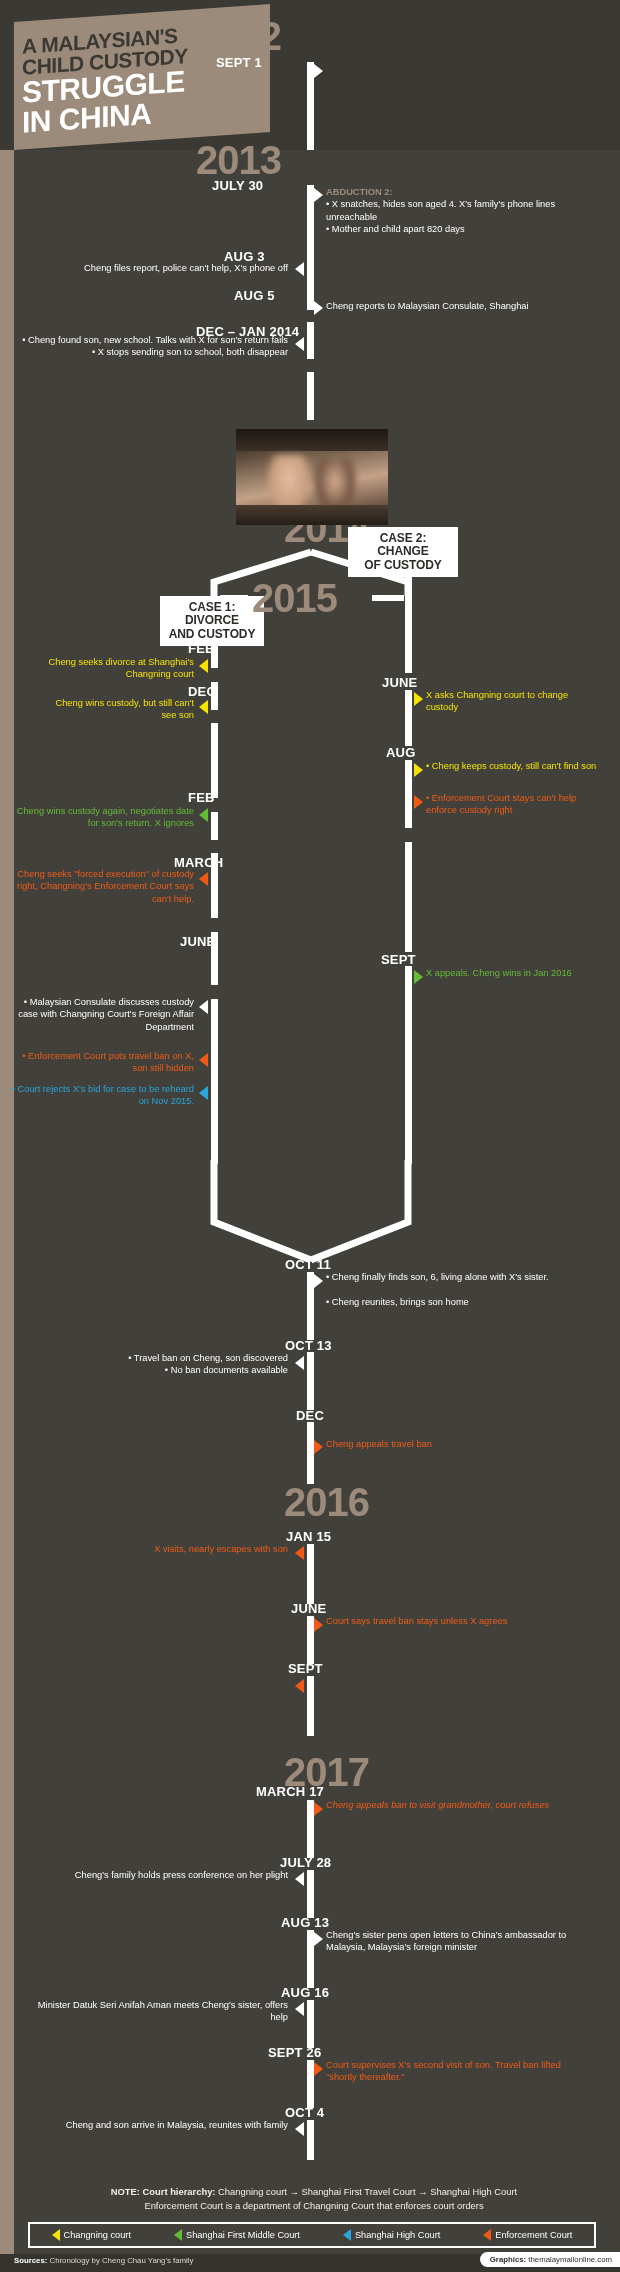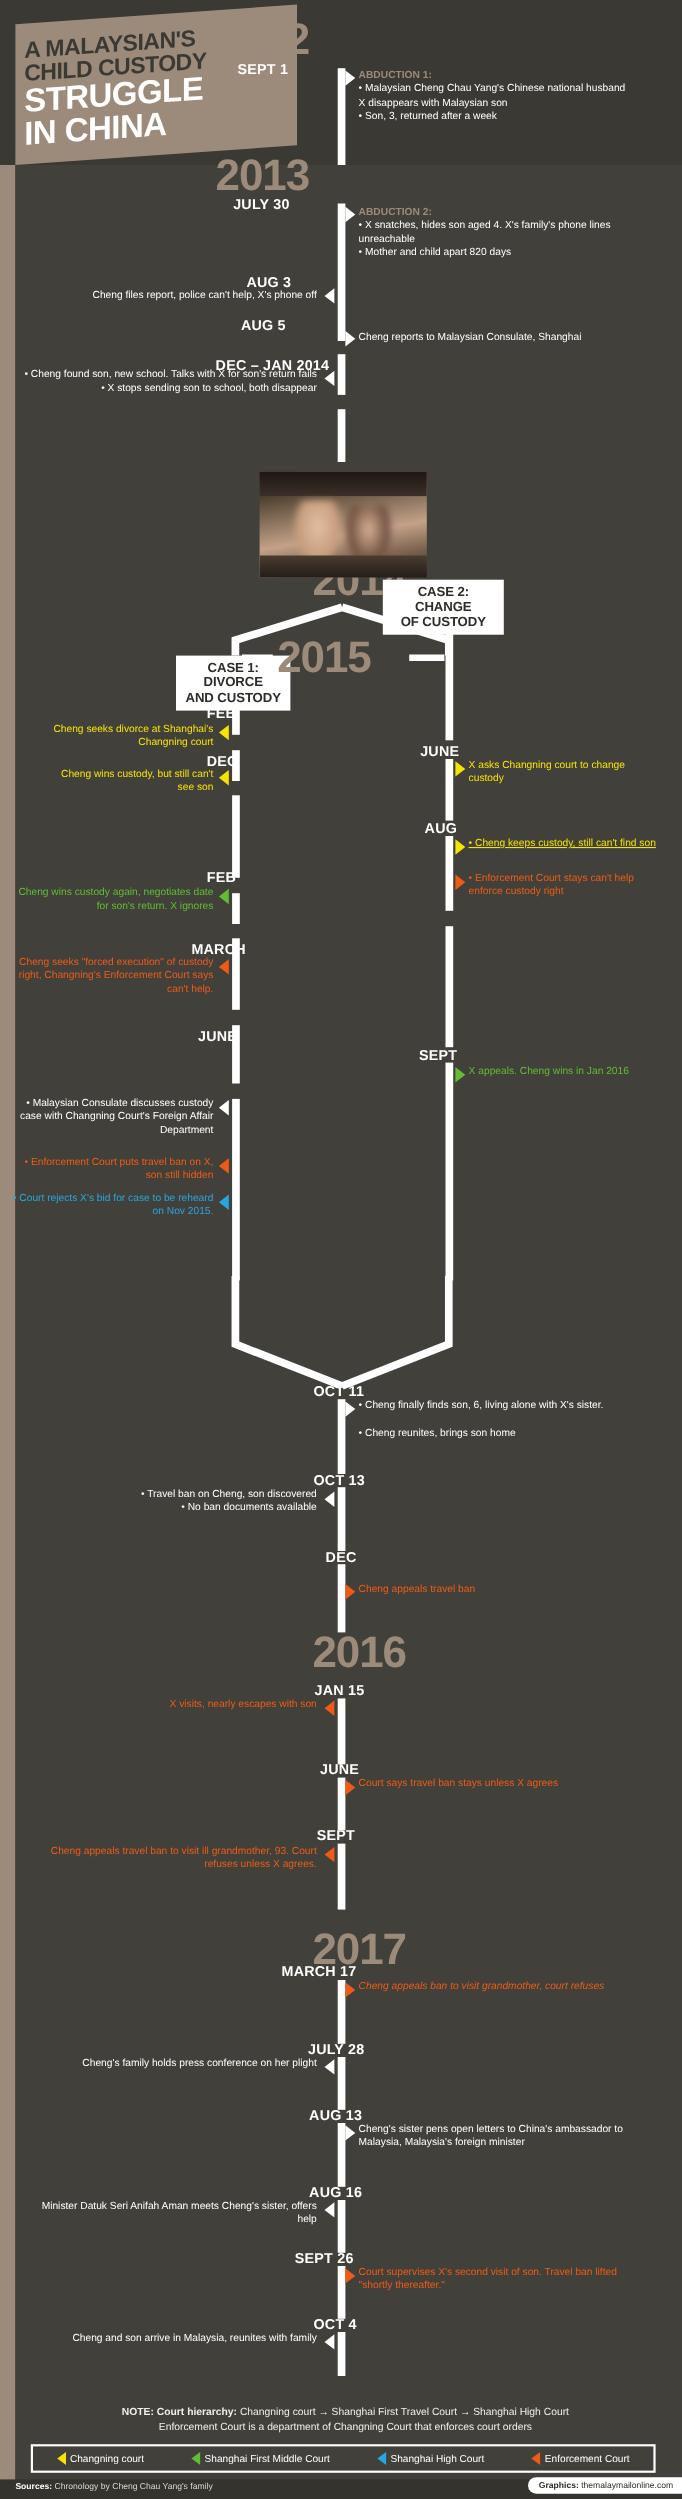--- a/index.html
+++ b/index.html
@@ -155,40 +155,35 @@
   <div class="spine" style="left:307px; top:1800px; height:58px;"></div>
   <div class="spine" style="left:307px; top:1870px; height:48px;"></div>
   <div class="spine" style="left:307px; top:1930px; height:58px;"></div>
   <div class="spine" style="left:307px; top:2000px; height:48px;"></div>
   <div class="spine" style="left:307px; top:2060px; height:48px;"></div>
   <div class="spine" style="left:307px; top:2120px; height:40px;"></div>
 
   <div class="year" style="left:196px; top:16px;">2012</div>
   <div class="datelabel" style="left:216px; top:55px;">SEPT 1</div>
   <div class="chev chev-r c-white" style="left:314px; top:64px;"></div>
-  <div class="evt right tx-white" style="left:326px; top:62px; width:250px;">
-    <span class="evt-title">ABDUCTION 1:</span>
-    <span>• Malaysian Cheng Chau Yang's Chinese national husband X disappears with Malaysian son</span><br>
-    <span>• Son, 3, returned after a week</span>
-  </div>
 
   <div class="year" style="left:196px; top:140px;">2013</div>
   <div class="datelabel" style="left:212px; top:178px;">JULY 30</div>
   <div class="chev chev-r c-white" style="left:314px; top:188px;"></div>
   <div class="evt right tx-white" style="left:326px; top:186px; width:250px;">
     <span class="evt-title">ABDUCTION 2:</span>
     <span>• X snatches, hides son aged 4. X's family's phone lines unreachable</span><br>
     <span>• Mother and child apart 820 days</span>
   </div>
 
   <div class="datelabel" style="left:224px; top:249px;">AUG 3</div>
   <div class="chev chev-l c-white" style="left:295px; top:262px;"></div>
   <div class="evt left tx-white" style="left:30px; top:262px; width:258px;">Cheng files report, police can't help, X's phone off</div>
 
-  <div class="datelabel" style="left:219px; top:288px;">AUG 5</div>
+  <div class="datelabel" style="left:234px; top:288px;">AUG 5</div>
   <div class="chev chev-r c-white" style="left:314px; top:301px;"></div>
   <div class="evt right tx-white" style="left:326px; top:300px; width:270px;">Cheng reports to Malaysian Consulate, Shanghai</div>
 
   <div class="datelabel" style="left:196px; top:324px;">DEC – JAN 2014</div>
   <div class="chev chev-l c-white" style="left:295px; top:337px;"></div>
   <div class="evt left tx-white" style="left:16px; top:334px; width:272px;">
     <span>• Cheng found son, new school. Talks with X for son's return fails</span><br>
     <span>• X stops sending son to school, both disappear</span>
   </div>
 
@@ -235,21 +230,21 @@
   <div class="evt left tx-orange" style="left:10px; top:1050px; width:184px;">• Enforcement Court puts travel ban on X, son still hidden</div>
   <div class="chev chev-l c-blue" style="left:199px; top:1086px;"></div>
   <div class="evt left tx-blue" style="left:10px; top:1083px; width:184px;">• Court rejects X's bid for case to be reheard on Nov 2015.</div>
 
   <div class="datelabel" style="left:382px; top:675px;">JUNE</div>
   <div class="chev chev-r c-yellow" style="left:414px; top:692px;"></div>
   <div class="evt right tx-yellow" style="left:426px; top:689px; width:176px;">X asks Changning court to change custody</div>
 
   <div class="datelabel" style="left:386px; top:745px;">AUG</div>
   <div class="chev chev-r c-yellow" style="left:414px; top:763px;"></div>
-  <div class="evt right tx-yellow" style="left:426px; top:760px; width:176px;text-decoration:underline;">• Cheng keeps custody, still can't find son</div>
+  <div class="evt right tx-yellow" style="left:426px; top:760px; width:176px;">• Cheng keeps custody, still can't find son</div>
   <div class="chev chev-r c-orange" style="left:414px; top:795px;"></div>
   <div class="evt right tx-orange" style="left:426px; top:792px; width:176px;">• Enforcement Court stays can't help enforce custody right</div>
 
   <div class="datelabel" style="left:381px; top:952px;">SEPT</div>
   <div class="chev chev-r c-green" style="left:414px; top:970px;"></div>
   <div class="evt right tx-green" style="left:426px; top:967px; width:176px;">X appeals. Cheng wins in Jan 2016</div>
 
   <div class="datelabel" style="left:285px; top:1257px;">OCT 11</div>
   <div class="chev chev-r c-white" style="left:314px; top:1274px;"></div>
   <div class="evt right tx-white" style="left:326px; top:1271px; width:260px;">
@@ -273,21 +268,20 @@
   <div class="datelabel" style="left:286px; top:1529px;">JAN 15</div>
   <div class="chev chev-l c-orange" style="left:295px; top:1546px;"></div>
   <div class="evt left tx-orange" style="left:60px; top:1543px; width:228px;">X visits, nearly escapes with son</div>
 
   <div class="datelabel" style="left:291px; top:1601px;">JUNE</div>
   <div class="chev chev-r c-orange" style="left:314px; top:1618px;"></div>
   <div class="evt right tx-orange" style="left:326px; top:1615px; width:250px;">Court says travel ban stays unless X agrees</div>
 
   <div class="datelabel" style="left:288px; top:1661px;">SEPT</div>
   <div class="chev chev-l c-orange" style="left:295px; top:1679px;"></div>
-  <div class="evt left tx-orange" style="left:16px; top:1676px; width:272px;">Cheng appeals travel ban to visit ill grandmother, 93. Court refuses unless X agrees.</div>
 
   <div class="year" style="left:284px; top:1736px;margin-top:16px;">2017</div>
 
   <div class="datelabel" style="left:256px; top:1784px;">MARCH 17</div>
   <div class="chev chev-r c-orange" style="left:314px; top:1802px;"></div>
   <div class="evt right tx-orange" style="left:326px; top:1799px; width:250px;font-style:italic;">Cheng appeals ban to visit grandmother, court refuses</div>
 
   <div class="datelabel" style="left:280px; top:1855px;">JULY 28</div>
   <div class="chev chev-l c-white" style="left:295px; top:1872px;"></div>
   <div class="evt left tx-white" style="left:30px; top:1869px; width:258px;">Cheng's family holds press conference on her plight</div>

